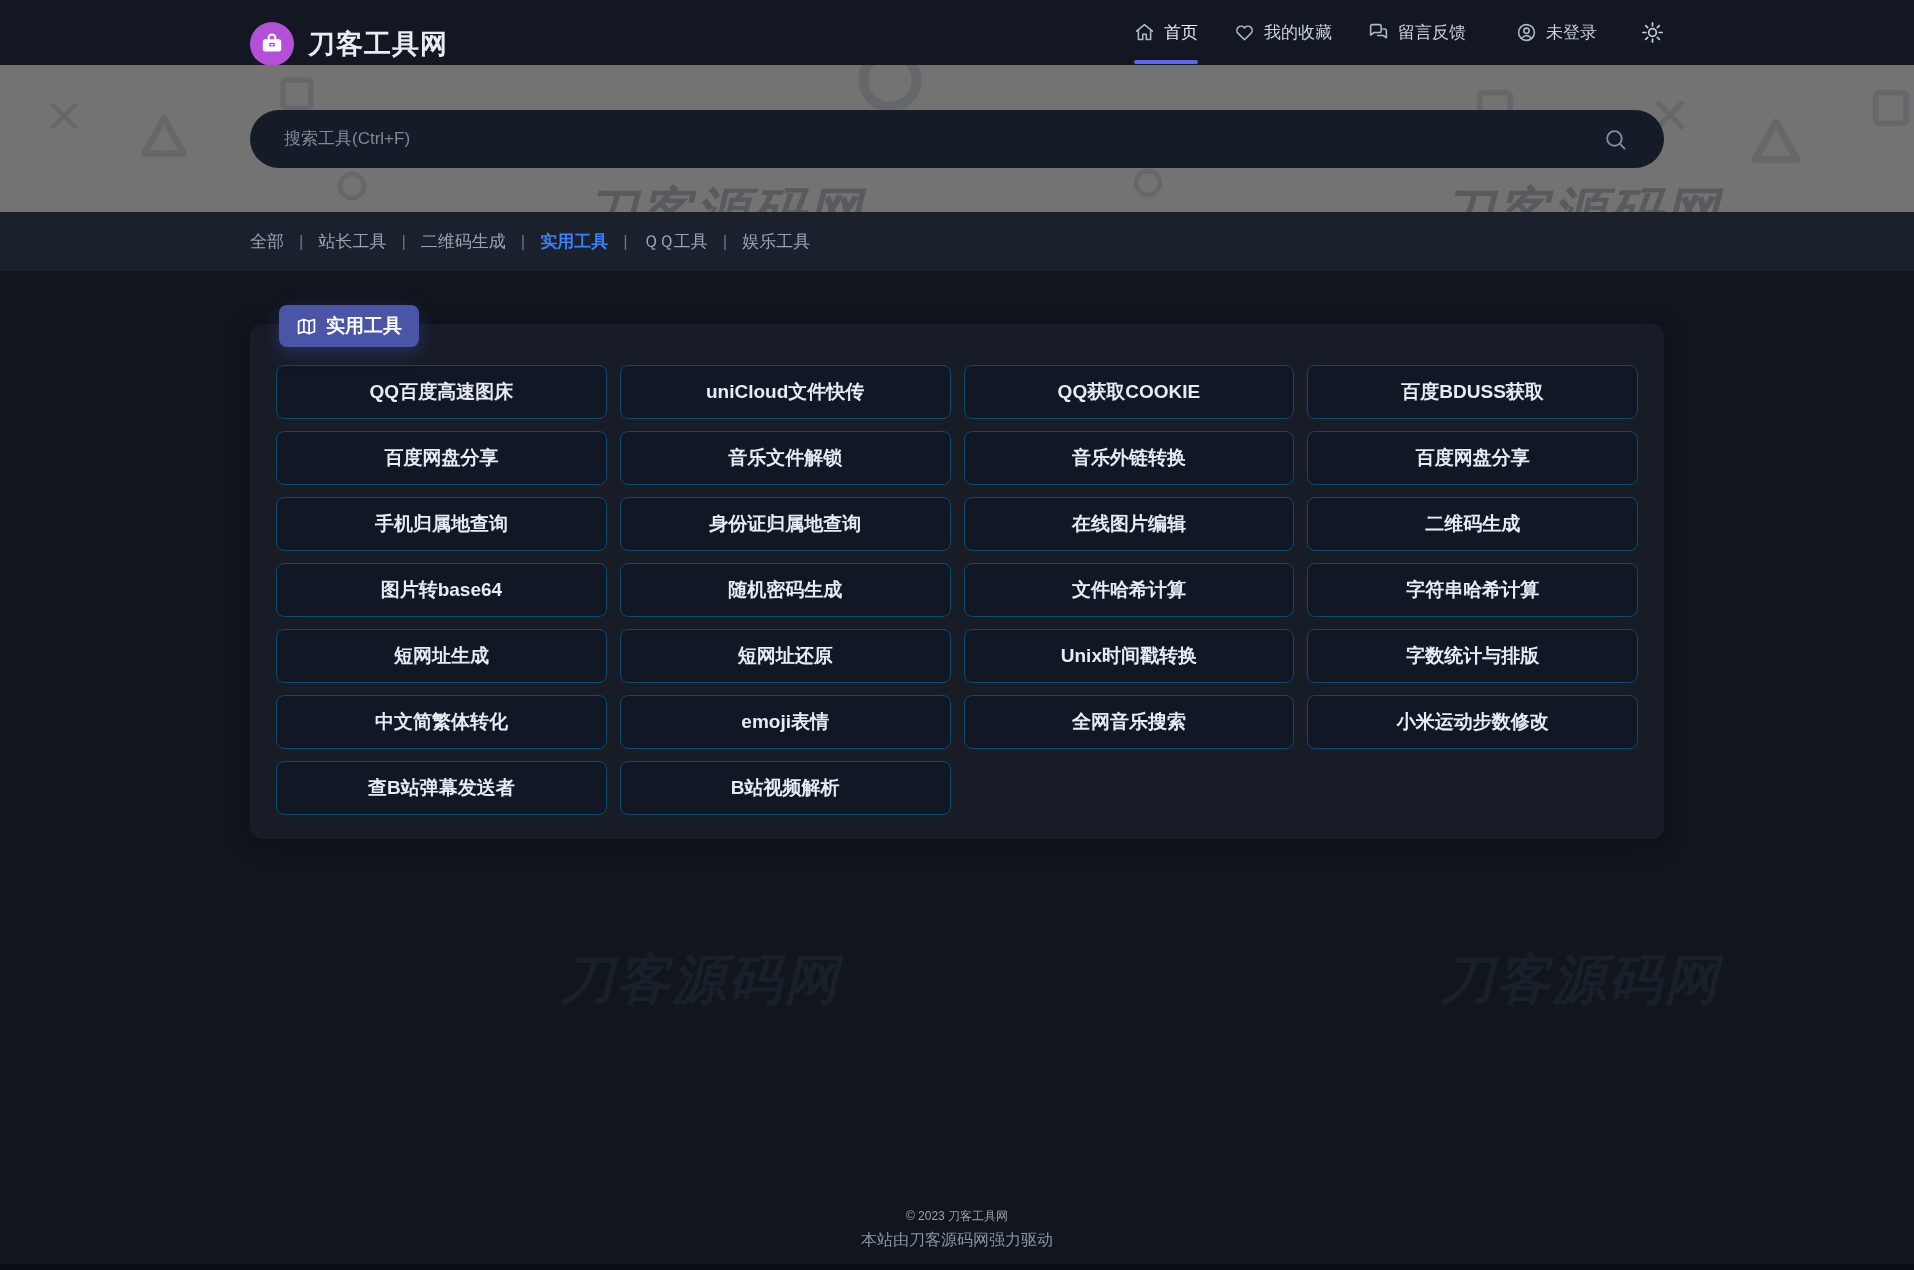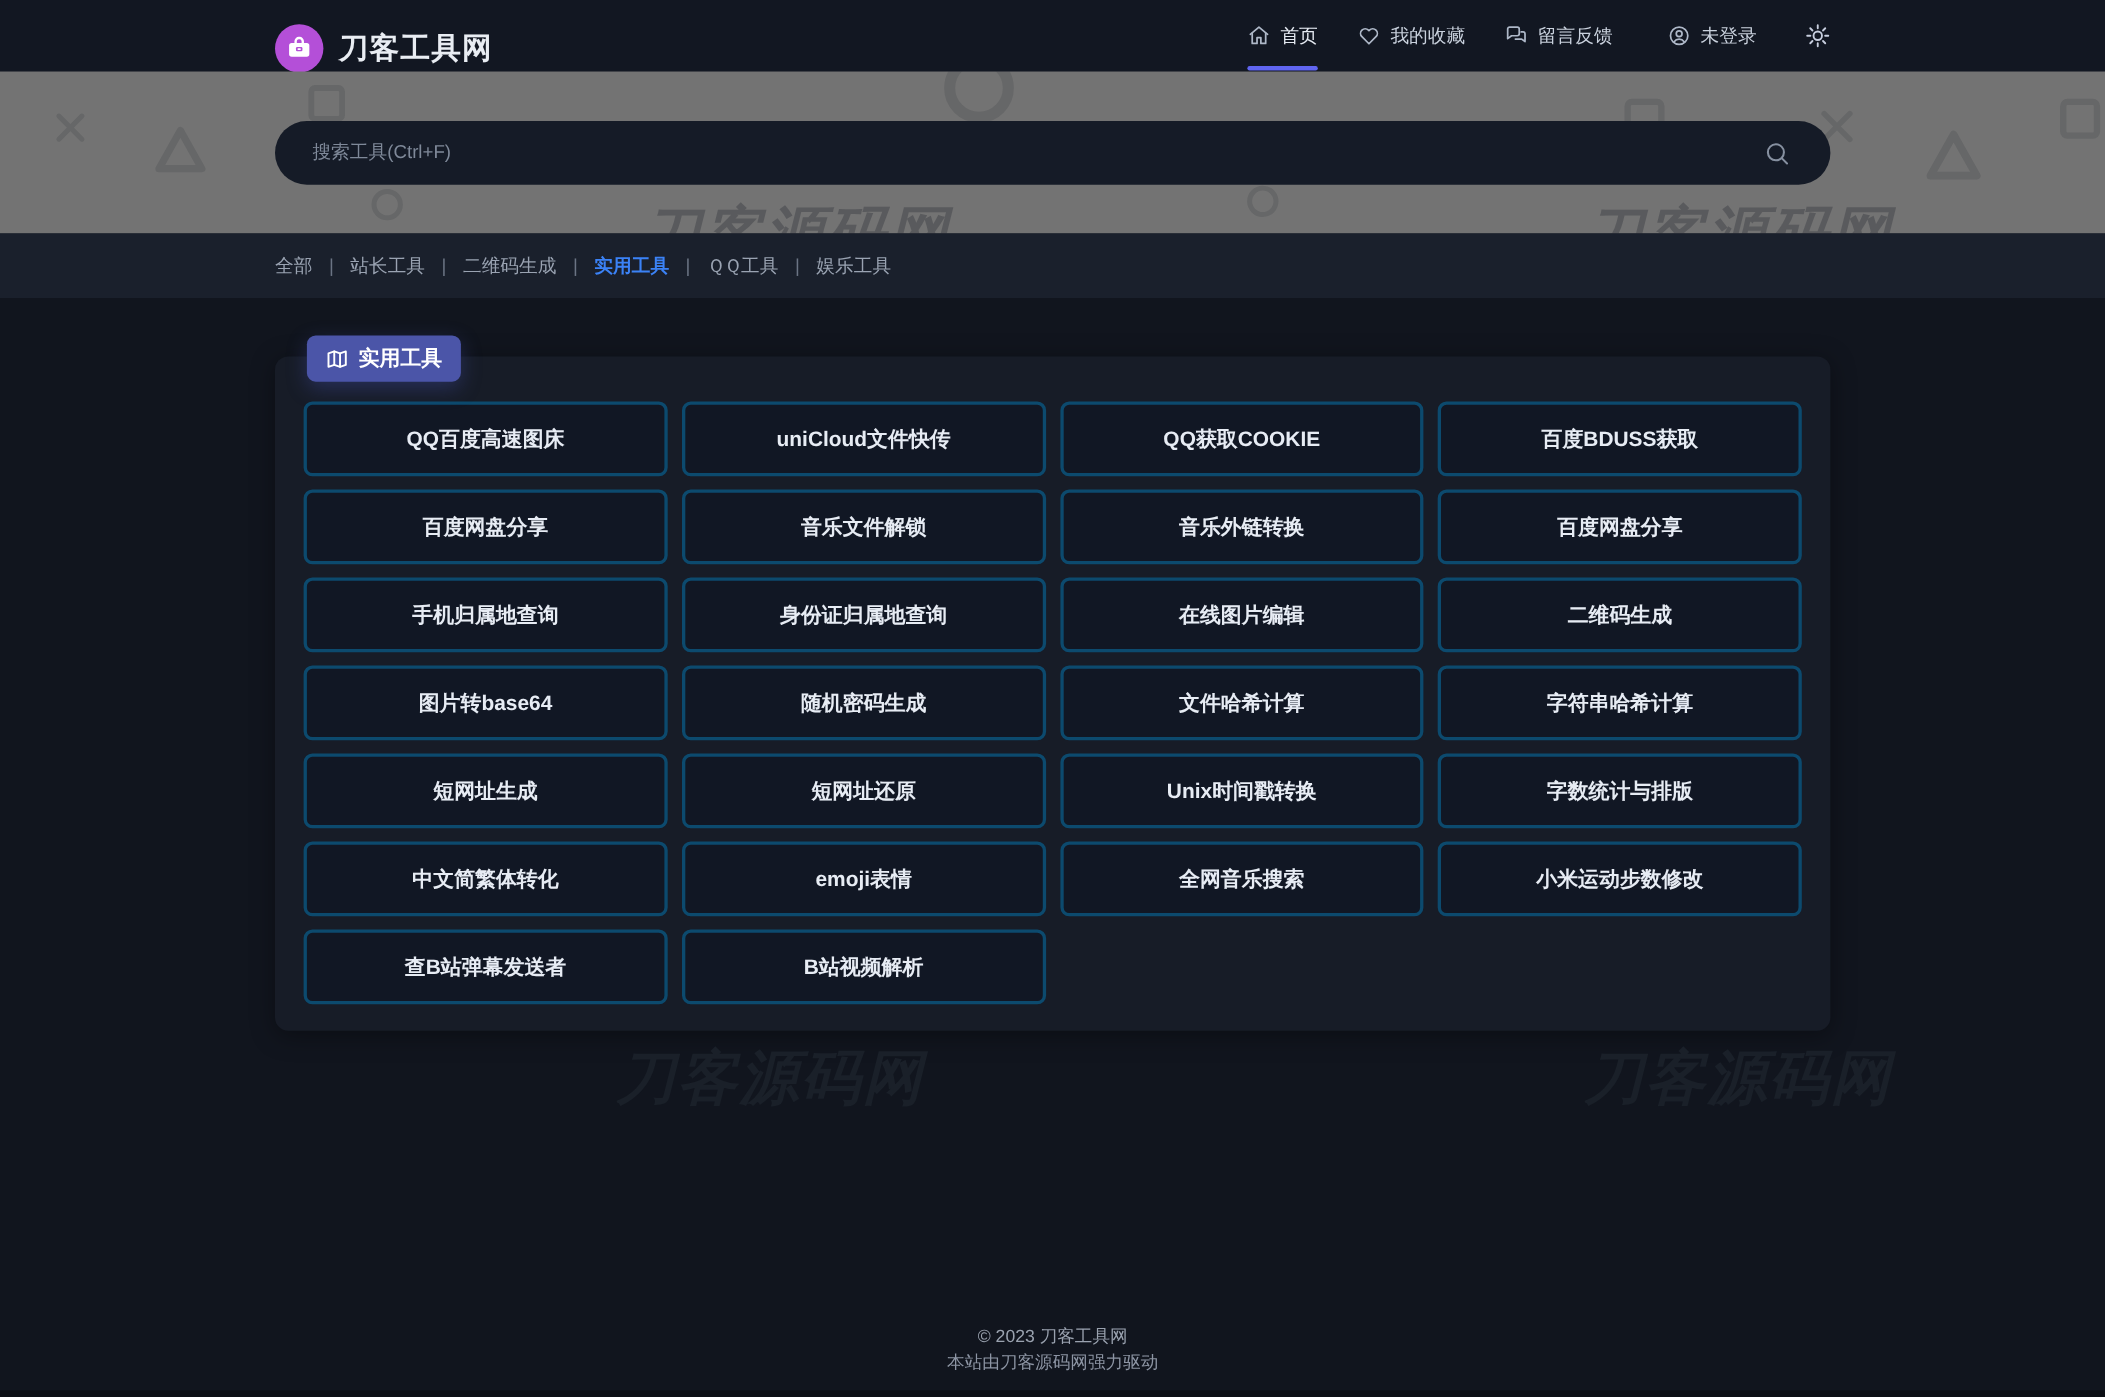--- a/index.html
+++ b/index.html
@@ -39,28 +39,28 @@
   .tabsbar .container { height:100%; display:flex; align-items:center; }
   .tab { font-size:17px; color:#9aa3b2; cursor:pointer; white-space:nowrap; }
   .tab + .tab::before { content:"|"; color:#6b7484; margin:0 15px; font-weight:400; font-style:normal; }
   .tab.active { color:#3b82f6; font-weight:700; }
 
   
   .card { position:relative; margin-top:53px; background:#171c27; border-radius:12px; padding:41px 26px 24px; box-shadow:0 4px 22px rgba(0,0,0,.35); }
   .badge { position:absolute; top:-19px; left:29px; display:flex; align-items:center; gap:9px; background:#4b55a8; color:#fff; font-size:19px; font-weight:700; padding:8px 17px; border-radius:8px; box-shadow:0 6px 18px rgba(60,70,150,.45); }
   .badge svg { width:21px; height:21px; stroke:#fff; fill:none; stroke-width:2; stroke-linecap:round; stroke-linejoin:round; }
   .tools-grid { display:grid; grid-template-columns:repeat(4,1fr); column-gap:13px; row-gap:12px; }
-  .tool-btn { height:68px; background:#111724; border:3px solid #0c4a6e; border-radius:8px; color:#e7ecf4; font-size:19px; font-weight:700; font-family:inherit; display:flex; align-items:center; justify-content:center; cursor:pointer; }
+  .tool-btn { height:54px; background:#111724; border:1px solid #0c4a6e; border-radius:8px; color:#e7ecf4; font-size:19px; font-weight:700; font-family:inherit; display:flex; align-items:center; justify-content:center; cursor:pointer; }
 
   
   .body-wm { position:absolute; top:944px; font-size:54px; font-weight:800; font-style:italic; letter-spacing:2px; color:#1a2029; white-space:nowrap; }
 
   
   .footer { position:absolute; left:0; right:0; bottom:6px; text-align:center; padding-bottom:12px; }
-  .footer .copy { font-size:16px; color:#9aa2af; line-height:24px; }
+  .footer .copy { font-size:12px; color:#9aa2af; line-height:24px; }
   .footer .powered { font-size:16px; color:#8d95a4; line-height:24px; }
   .bottom-strip { position:absolute; left:0; right:0; bottom:0; height:6px; background:#0b0e14; }
 </style>
 </head>
 <body>
 
 <div class="page">
 
   <header class="topnav">
     <div class="container">

